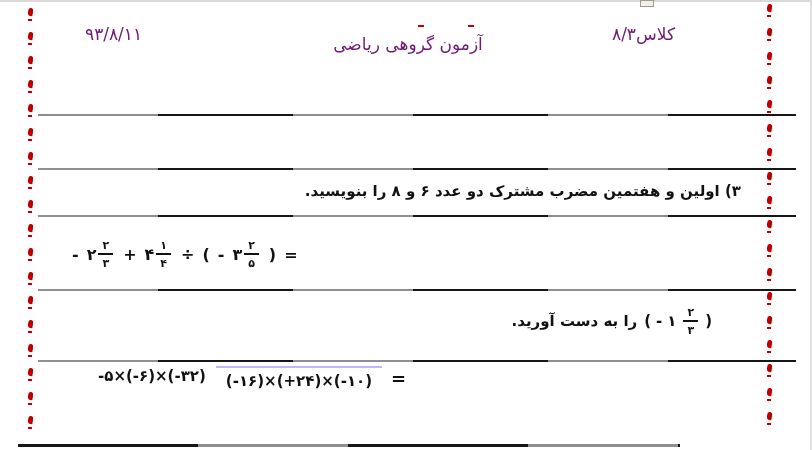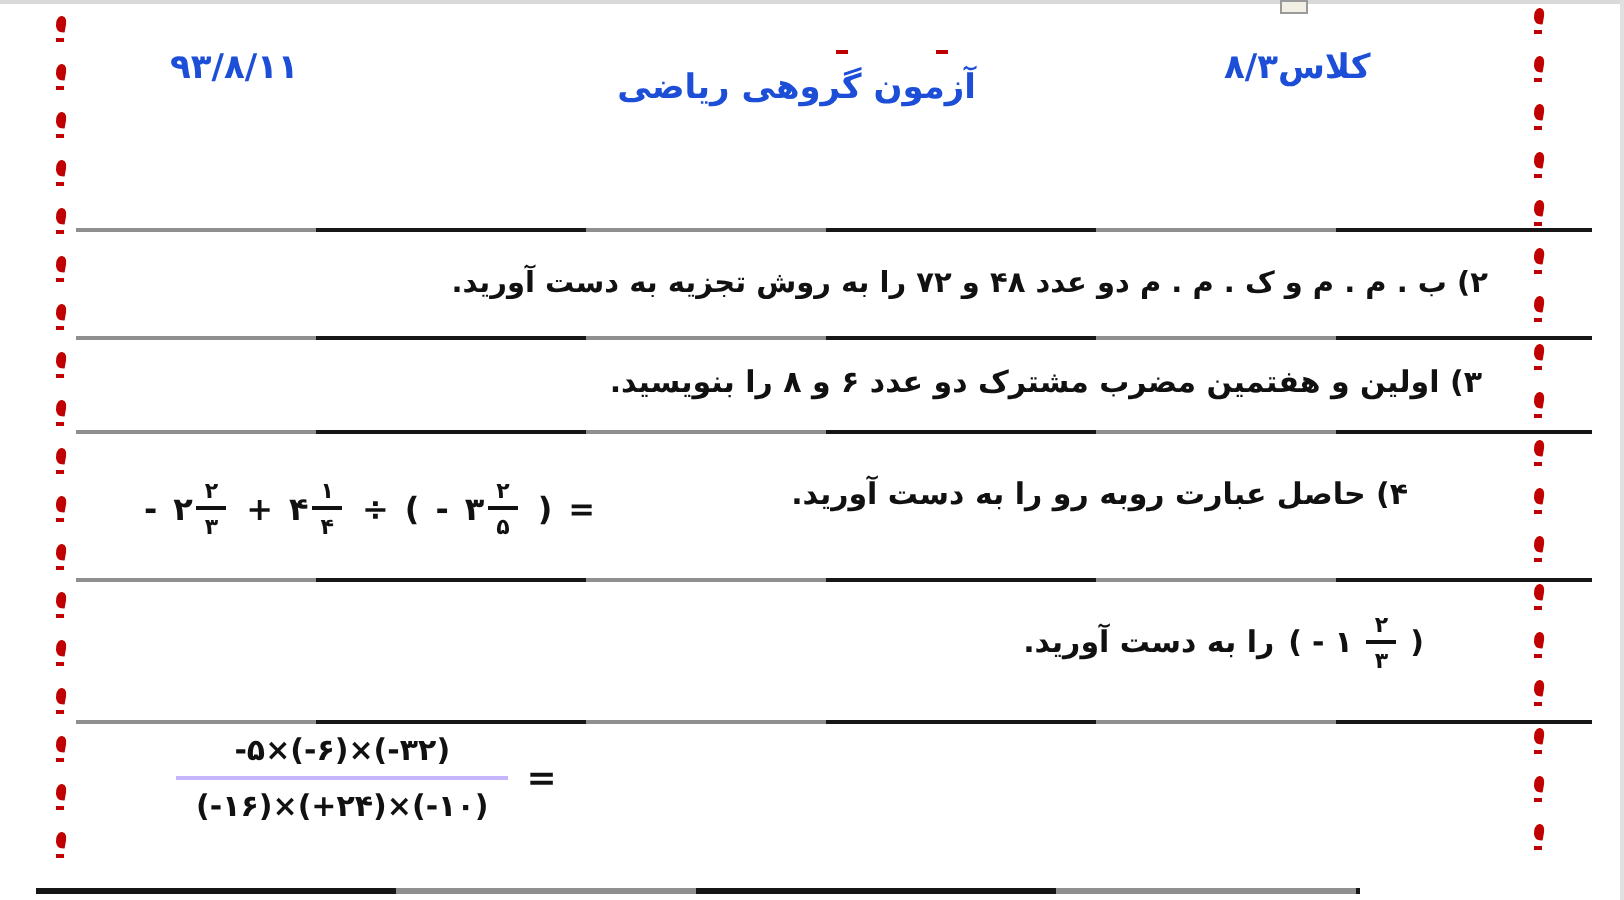--- a/index.html
+++ b/index.html
@@ -19,21 +19,21 @@
   .art-border.left{left:24px;top:8px;height:437px;}
   .art-border.right{left:763px;top:4px;height:444px;}
   .art-unit{display:flex;flex-direction:column;align-items:center;height:24px;flex:0 0 auto;}
   .art-unit .blob{width:5px;height:8px;background:#c00000;display:block;
                   border-radius:55% 55% 10% 65%;transform:rotate(10deg);}
   .art-unit .dash{width:4px;height:2px;background:#c00000;display:block;margin-top:3px;}
   .top-dash{position:absolute;top:25px;width:6px;height:2px;background:#c00000;}
   .top-dash.d1{left:418px;} .top-dash.d2{left:468px;}
 
   
-  .hdr{position:absolute;color:#1d4ed8;font-weight:bold;font-size:17px;white-space:nowrap;}
+  .hdr{position:absolute;color:#701a75;font-weight:normal;font-size:17px;white-space:nowrap;}
   .hdr.date{left:85px;top:24px;}
   .hdr.title{left:328px;top:22px;width:160px;text-align:center;margin-top:12px;}
   .hdr.klass{left:612px;top:24px;}
 
   
   .q{position:absolute;color:#111;font-weight:bold;font-size:15px;white-space:nowrap;
      direction:rtl;}
   .q1{right:107px;top:80px;}
   .q2{right:68px;top:134px;font-size:14.5px;}
   .q3{right:71px;top:182px;}
@@ -56,21 +56,21 @@
   .mixed{display:inline-flex;align-items:center;}
   .q4math{position:absolute;left:72px;top:224px;height:60px;display:flex;
           align-items:center;gap:8px;font-size:16px;}
   .q5row{position:absolute;right:100px;top:299px;height:44px;display:flex;
          direction:rtl;align-items:center;gap:7px;color:#111;font-weight:bold;
          font-size:15px;white-space:nowrap;}
   .q5math{display:inline-flex;direction:ltr;align-items:center;gap:5px;font-size:15px;}
 
   .q6frac{position:absolute;left:88px;top:366px;display:flex;direction:ltr;
           align-items:center;gap:9px;color:#111;font-weight:bold;}
-  .bigfrac{display:inline-flex;flex-direction:column;align-items:center;font-size:15px;}
+  .bigfrac{display:inline-flex;flex-direction:row;align-items:center;font-size:15px;}
   .bigfrac .num{padding:0 10px 4px;letter-spacing:1px;}
   .bigfrac .den{border-top:2px solid #c4b5fd;padding:4px 10px 0;letter-spacing:1px;}
   .q6frac .eq{font-size:18px;}
 </style>
 </head>
 <body>
 
 <div class="page">
 
   <div class="edge-top"></div>
@@ -227,27 +227,25 @@
     </div>
   <div class="top-dash d1"></div>
   <div class="top-dash d2"></div>
 
   <span class="hdr date" dir="rtl">۹۳/۸/۱۱</span>
   <span class="hdr title" dir="rtl">آزمون گروهی ریاضی</span>
   <span class="hdr klass" dir="rtl">کلاس۸/۳</span>
 
   <div class="divider dv1"></div>
 
-  <div class="q q2">۲) ب . م . م و ک . م . م دو عدد ۴۸ و ۷۲ را به روش تجزیه به دست آورید.</div>
   <div class="divider dv2"></div>
 
   <div class="q q3">۳) اولین و هفتمین مضرب مشترک دو عدد ۶ و ۸ را بنویسید.</div>
   <div class="divider dv3"></div>
 
-  <div class="q q4text">۴) حاصل عبارت روبه رو را به دست آورید.</div>
   <div class="math q4math">
     <span>-</span>
     <span class="mixed">
       <span>۲</span>
       <span class="frac">
         <span class="fn">۲</span>
         <span class="fd">۳</span>
       </span>
     </span>
     <span>+</span>

